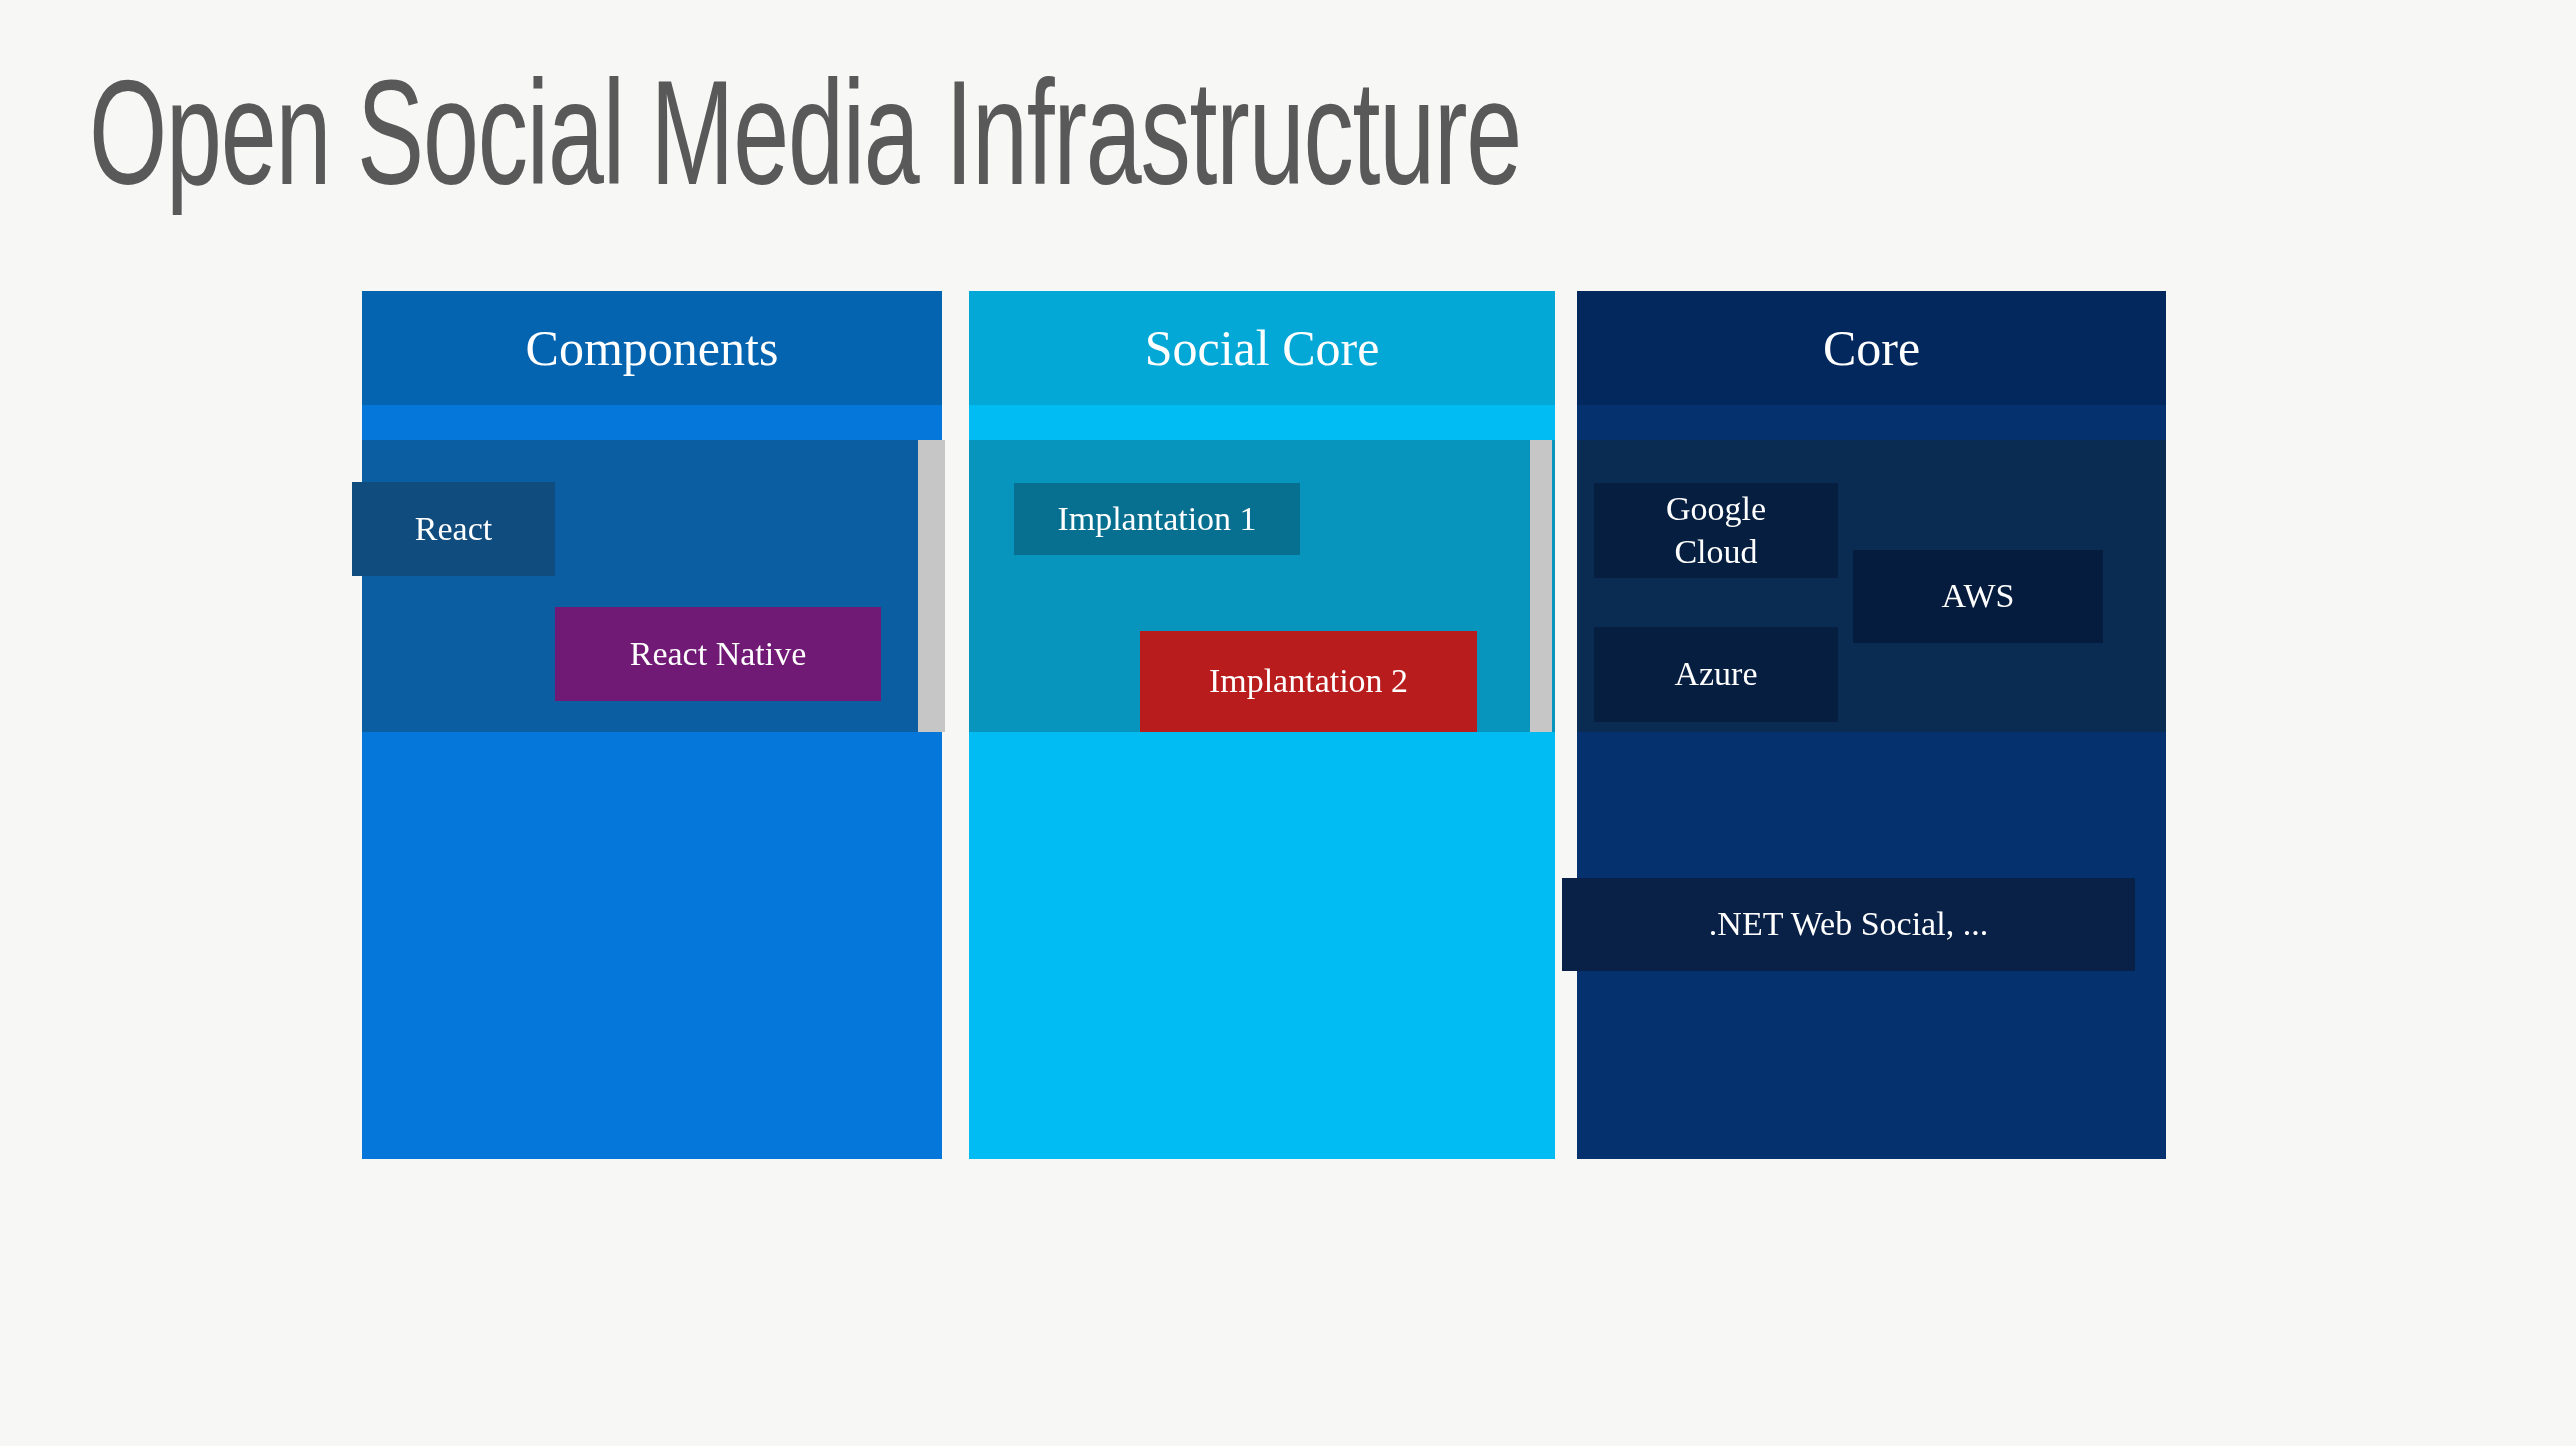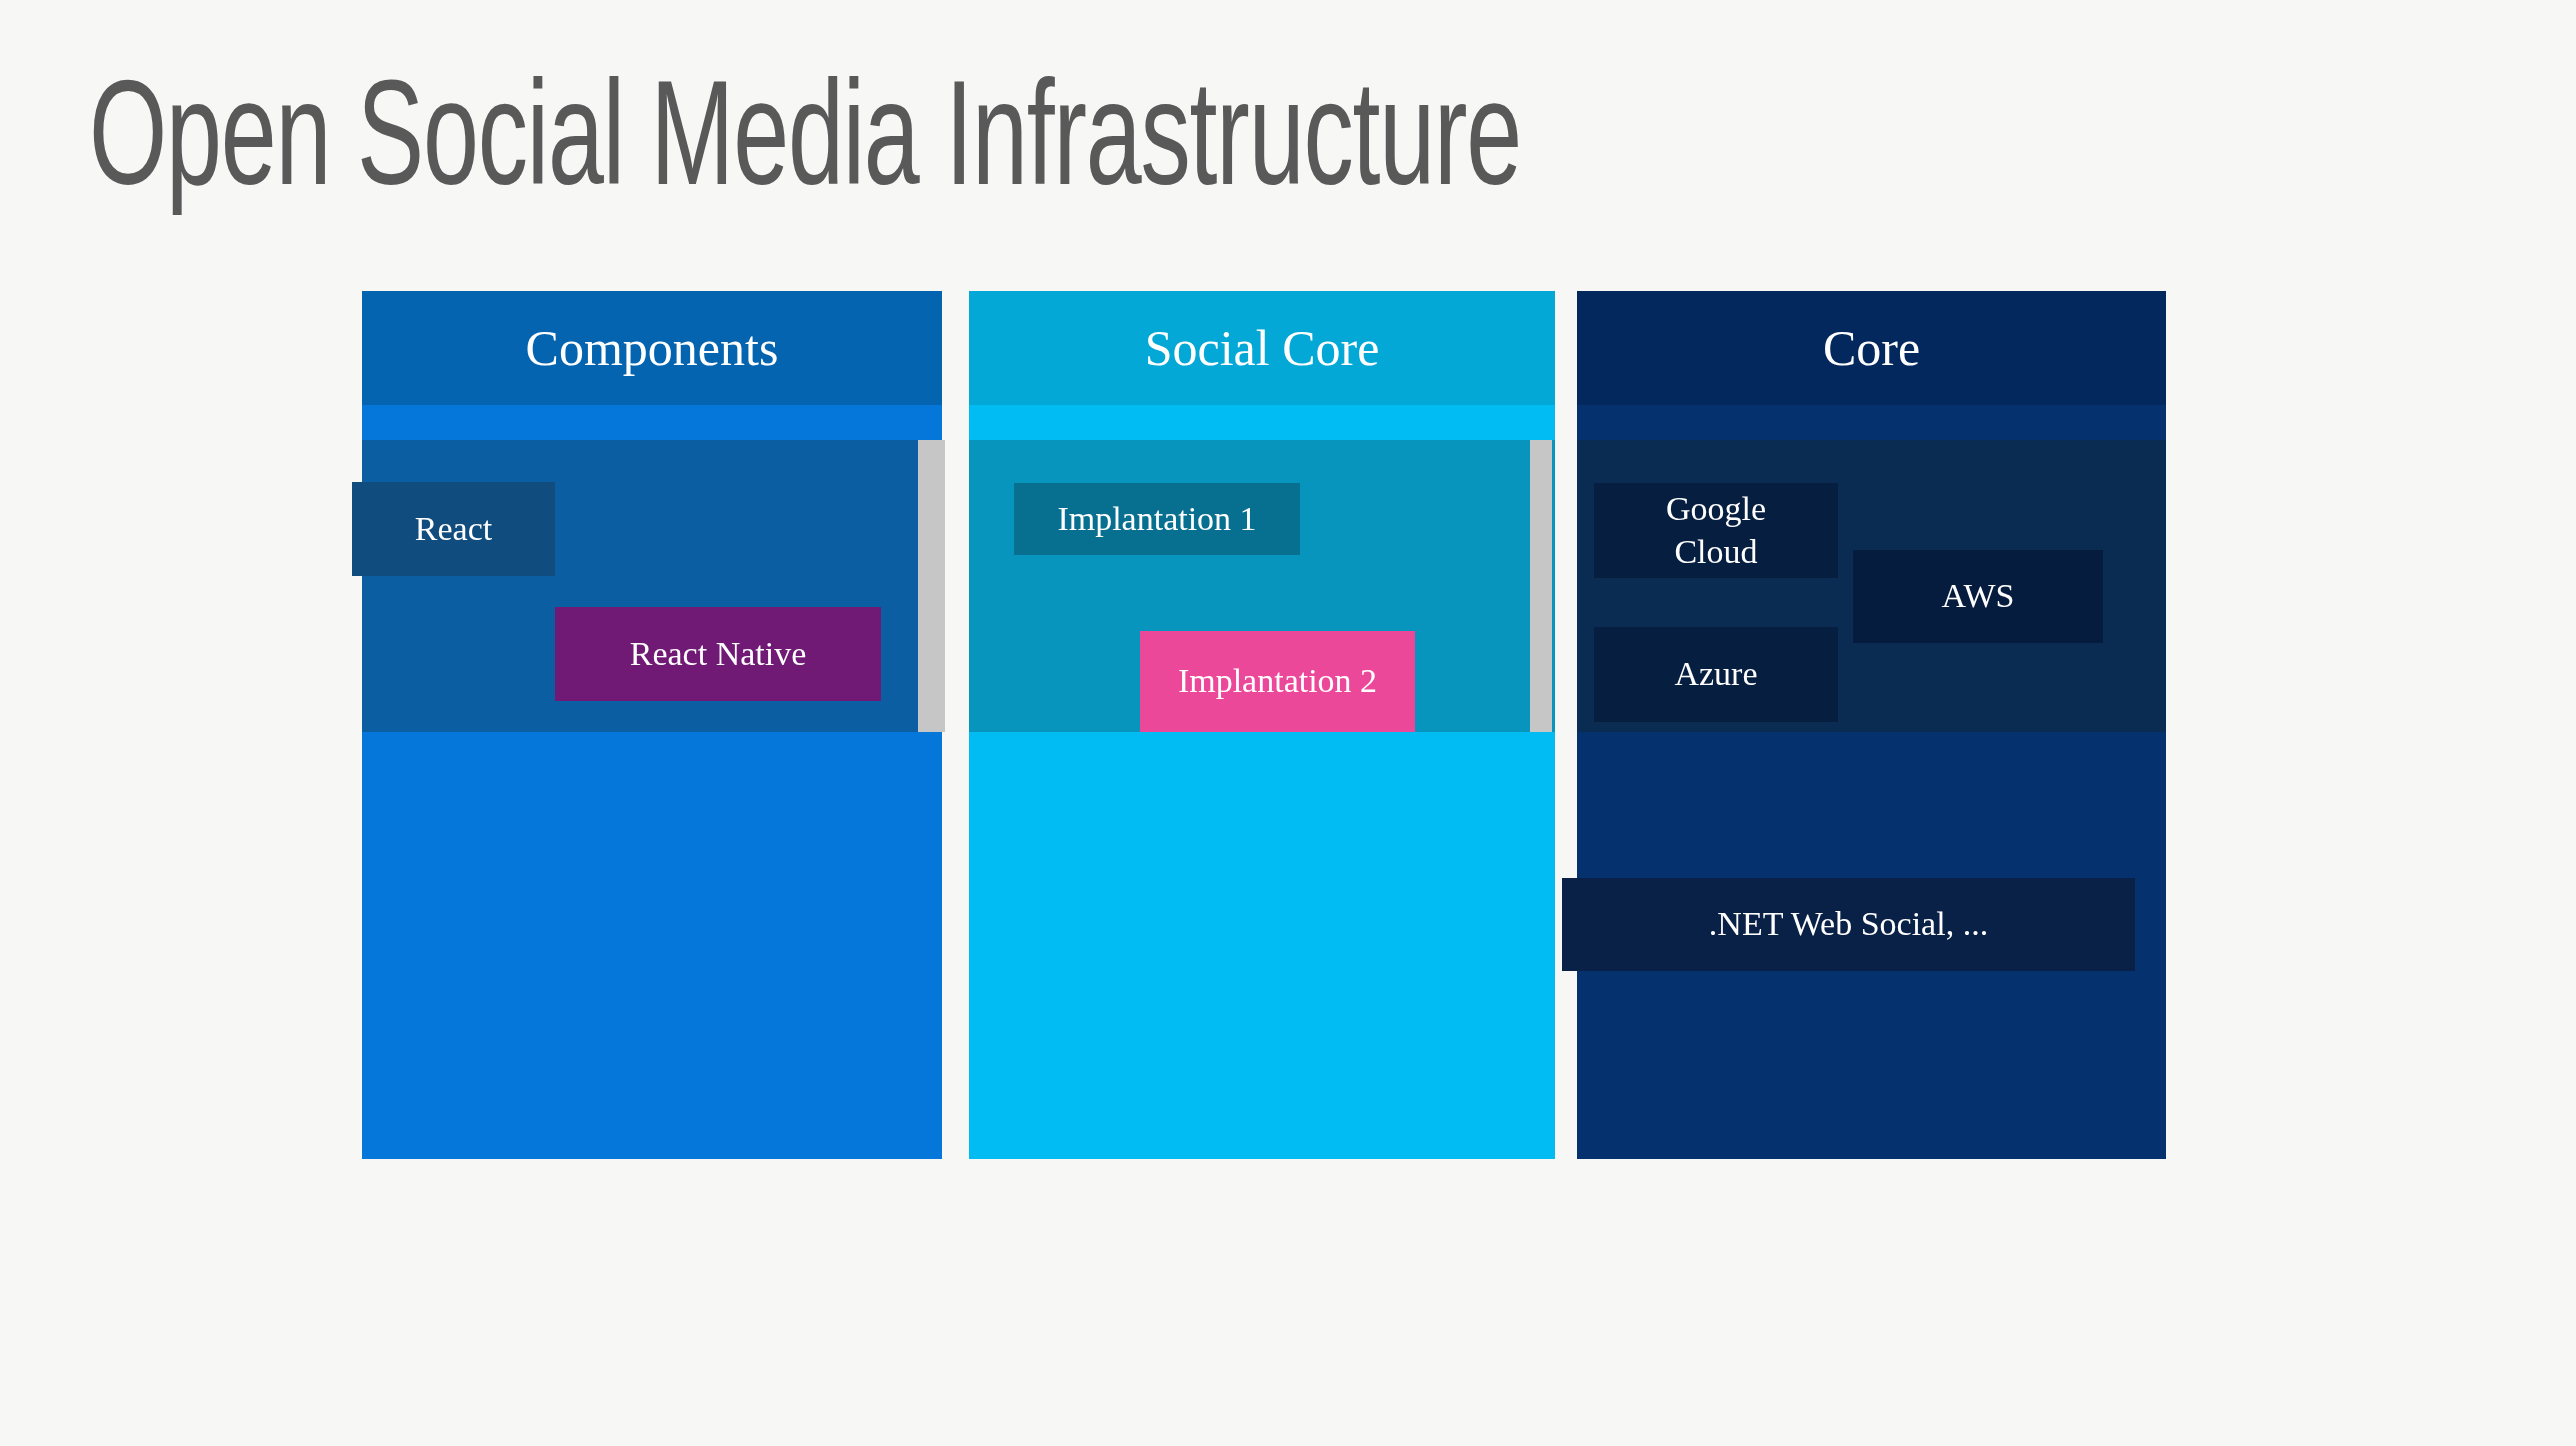--- a/index.html
+++ b/index.html
@@ -66,21 +66,21 @@
   
   .node{
     position:absolute;
     display:flex;align-items:center;justify-content:center;
     text-align:center;
     color:#ffffff;font-size:34px;line-height:1.25;
   }
   .node-react        {left:352px; top:482px; width:203px; height:94px; background:#114c7e;}
   .node-react-native {left:555px; top:607px; width:326px; height:94px; background:#701a75;}
   .node-impl1        {left:1014px;top:483px; width:286px; height:72px; background:#077090;}
-  .node-impl2        {left:1140px;top:631px; width:275px; height:101px; background:#ec4899;}
+  .node-impl2        {left:1140px;top:631px; width:337px; height:101px; background:#b91c1c;}
   .node-gcloud       {left:1594px;top:483px; width:244px; height:95px; background:#061e40;justify-content:center;}
   .node-gcloud span  {display:block;max-width:152px;}
   .node-aws          {left:1853px;top:550px; width:250px; height:93px; background:#051c3e;}
   .node-azure        {left:1594px;top:619px; width:244px; height:95px; background:#061e40;margin-top:8px;}
   .node-dotnet       {left:1562px;top:878px; width:573px; height:93px; background:#0a2147;}
 </style>
 </head>
 <body>
 
 <div class="slide">

